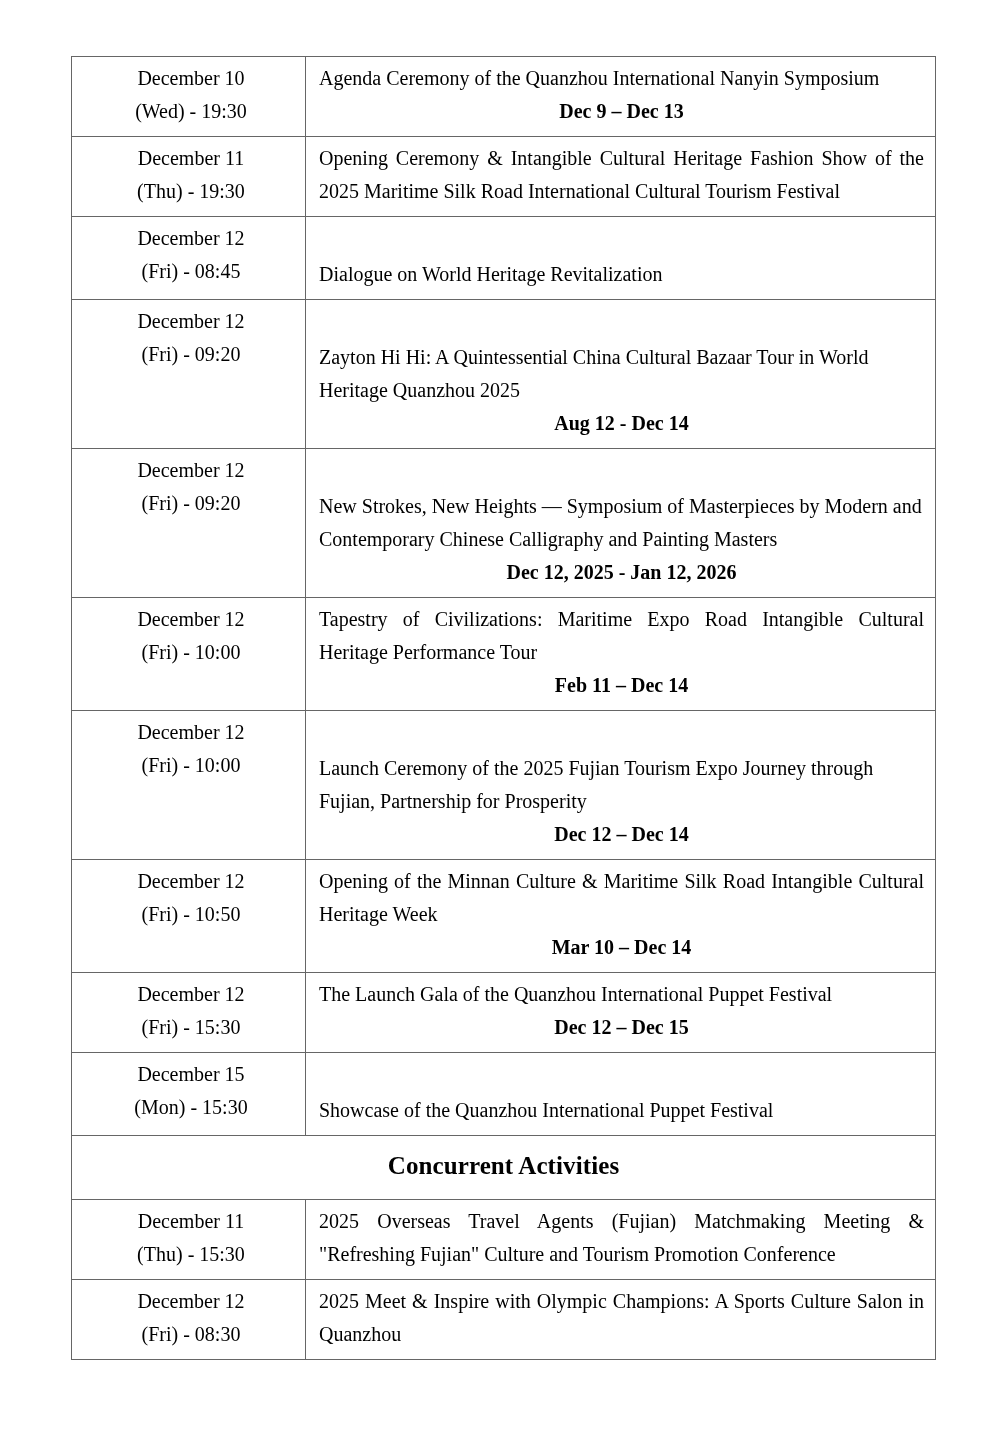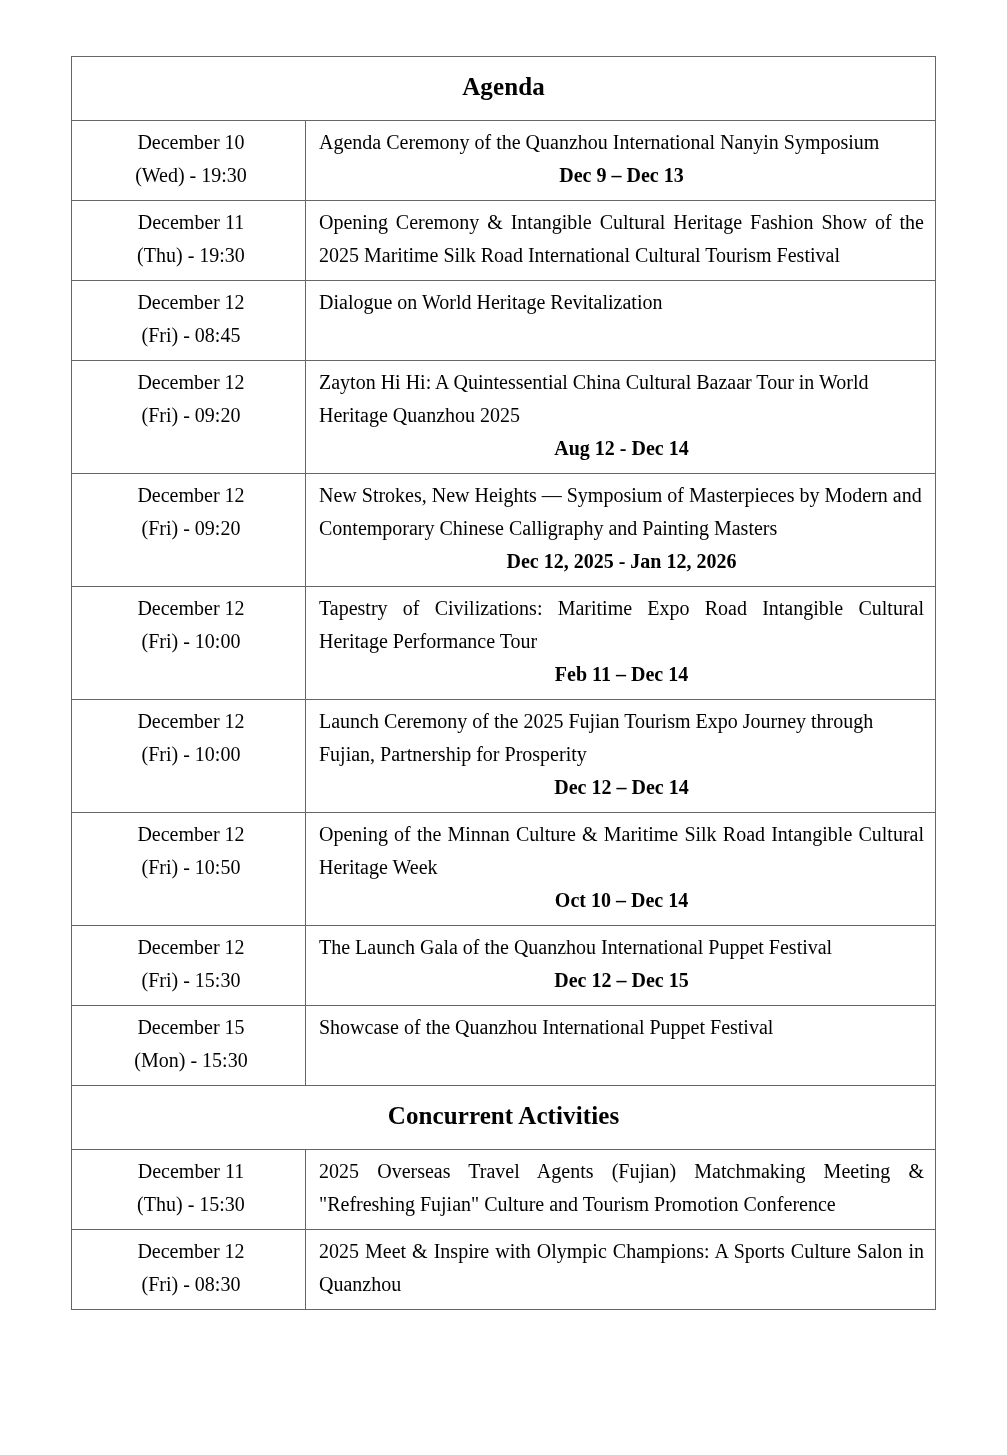--- a/index.html
+++ b/index.html
@@ -62,20 +62,21 @@
     text-align: justify;
     text-justify: inter-word;
     hyphens: none;
   }
   .desc-cell .line-main {
     display: block;
     text-align: justify;
   }
   .desc-cell .line-main.nojust {
     text-align: left;
+    margin-top: 36px;
   }
   .desc-cell .line-sub {
     display: block;
     text-align: center;
     font-weight: bold;
   }
 
   .note-cell {
     padding: 5px 11px 10px 13px !important;
     font-size: 20px;
@@ -91,23 +92,20 @@
 <body>
 
 <div class="page">
   <table class="agenda-table">
     <colgroup>
       <col class="c-date">
       <col class="c-desc">
     </colgroup>
     <tbody>
 
-      <tr>
-        <td class="section-title" colspan="2">Agenda</td>
-      </tr>
 
       <tr>
         <td class="date-cell">December 10
 (Wed) - 19:30</td>
         <td class="desc-cell">
           <span class="line-main">Agenda Ceremony of the Quanzhou International Nanyin Symposium</span>
           <span class="line-sub">Dec 9 – Dec 13</span>
         </td>
       </tr>
 
@@ -161,21 +159,21 @@
           <span class="line-main nojust">Launch Ceremony of the 2025 Fujian Tourism Expo Journey through Fujian, Partnership for Prosperity</span>
           <span class="line-sub">Dec 12 – Dec 14</span>
         </td>
       </tr>
 
       <tr>
         <td class="date-cell">December 12
 (Fri) - 10:50</td>
         <td class="desc-cell">
           <span class="line-main">Opening of the Minnan Culture &amp; Maritime Silk Road Intangible Cultural Heritage Week</span>
-          <span class="line-sub">Oct 10 – Dec 14</span>
+          <span class="line-sub">Mar 10 – Dec 14</span>
         </td>
       </tr>
 
       <tr>
         <td class="date-cell">December 12
 (Fri) - 15:30</td>
         <td class="desc-cell">
           <span class="line-main">The Launch Gala of the Quanzhou International Puppet Festival</span>
           <span class="line-sub">Dec 12 – Dec 15</span>
         </td>

